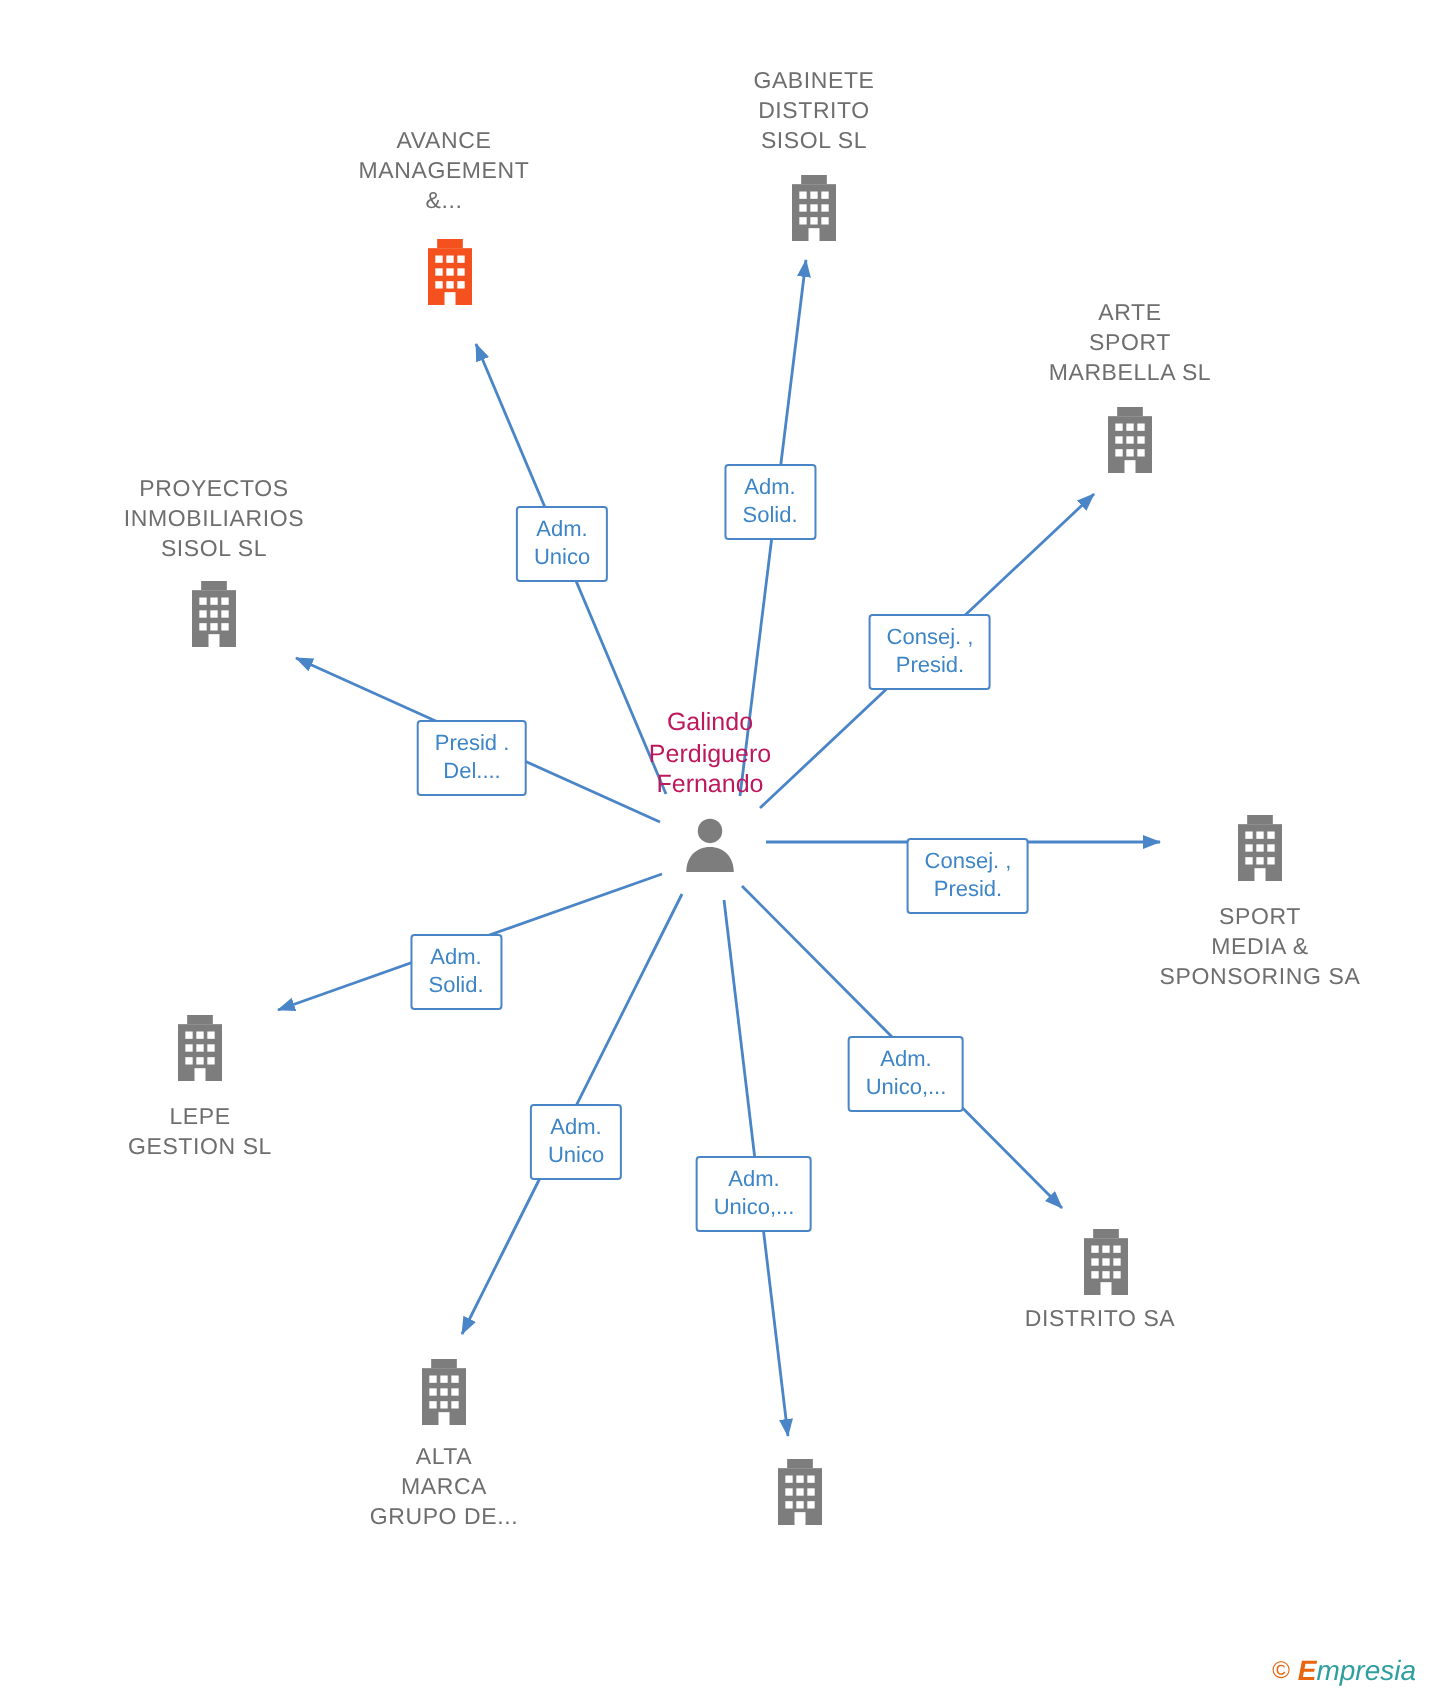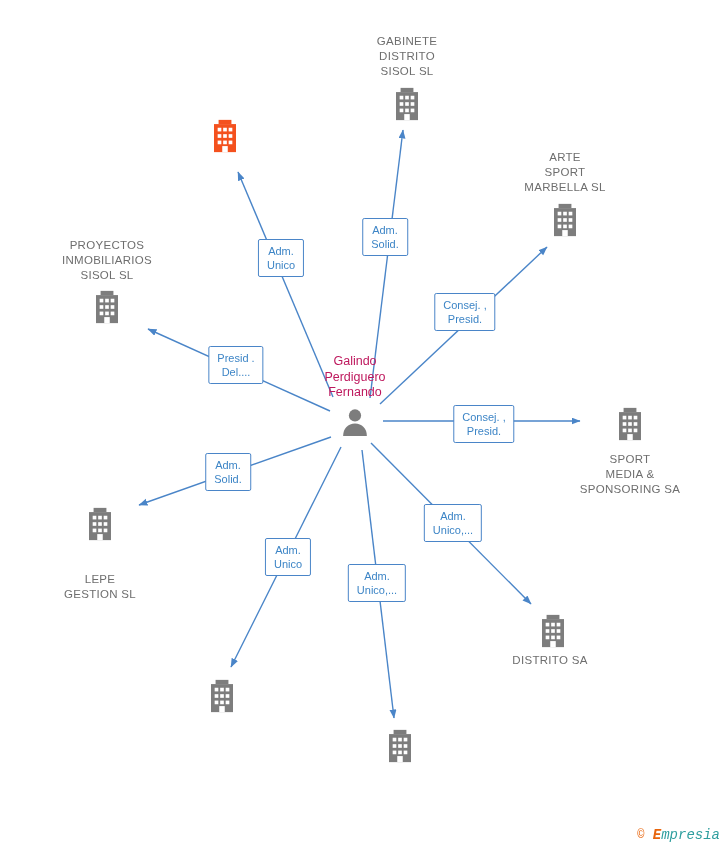--- a/index.html
+++ b/index.html
@@ -49,28 +49,29 @@
     transform:translate(-50%,-50%);
     background:#ffffff;
     border:1px solid #4a85c8;
     border-radius:2px;
     color:#3d85c6;
     font-size:11px;
     line-height:14px;
     padding:4px 8px;
     text-align:center;
     white-space:pre-line;
+    margin-top:14px;
   }
 
   .watermark {
     position:absolute;
-    right:8px; bottom:7px;
+    right:20px; bottom:7px;
     font-size:14px;
     font-style:italic;
-    font-family:Liberation Mono, monospace;
+    font-family:Liberation Sans, sans-serif;
     cursor:pointer;
   }
   .watermark .copy { color:#e8650d; font-style:normal; font-size:12px; vertical-align:1px; }
   .watermark .brand-initial { color:#e8650d; font-weight:bold; }
   .watermark .brand-rest { color:#2e9e9e; }
 </style>
 </head>
 <body>
 
 <div class="canvas">
@@ -119,20 +120,23 @@
 
   <div class="center-name" style="left:355px; top:354px">Galindo
 Perdiguero
 Fernando</div>
   <div class="node-icon" style="left:355px; top:424px">
     <svg width="32" height="32">
         <use href="#person"></use>
       </svg>
   </div>
 
+  <div class="node-label" style="left:222px; top:64px">AVANCE
+MANAGEMENT
+&amp;...</div>
   <div class="node-icon highlight" style="left:225px; top:136px">
     <svg width="30" height="33">
         <use href="#bldg"></use>
       </svg>
   </div>
 
   <div class="node-label" style="left:407px; top:34px">GABINETE
 DISTRITO
 SISOL  SL</div>
   <div class="node-icon" style="left:407px; top:104px">
@@ -166,35 +170,38 @@
   </div>
   <div class="node-label" style="left:630px; top:452px">SPORT
 MEDIA &amp;
 SPONSORING SA</div>
 
   <div class="node-icon" style="left:100px; top:524px">
     <svg width="30" height="33">
         <use href="#bldg"></use>
       </svg>
   </div>
-  <div class="node-label" style="left:100px; top:572px">LEPE
+  <div class="node-label" style="left:100px; top:552px">LEPE
 GESTION SL</div>
 
   <div class="node-icon" style="left:553px; top:631px">
     <svg width="30" height="33">
         <use href="#bldg"></use>
       </svg>
   </div>
   <div class="node-label" style="left:550px; top:653px">DISTRITO SA</div>
 
   <div class="node-icon" style="left:222px; top:696px">
     <svg width="30" height="33">
         <use href="#bldg"></use>
       </svg>
   </div>
+  <div class="node-label" style="left:222px; top:722px">ALTA
+MARCA
+GRUPO DE...</div>
 
   <div class="node-icon" style="left:400px; top:746px">
     <svg width="30" height="33">
         <use href="#bldg"></use>
       </svg>
   </div>
 
   <div class="edge-label" style="left:281px; top:258px">Adm.
 Unico</div>
   <div class="edge-label" style="left:385px; top:237px">Adm.

